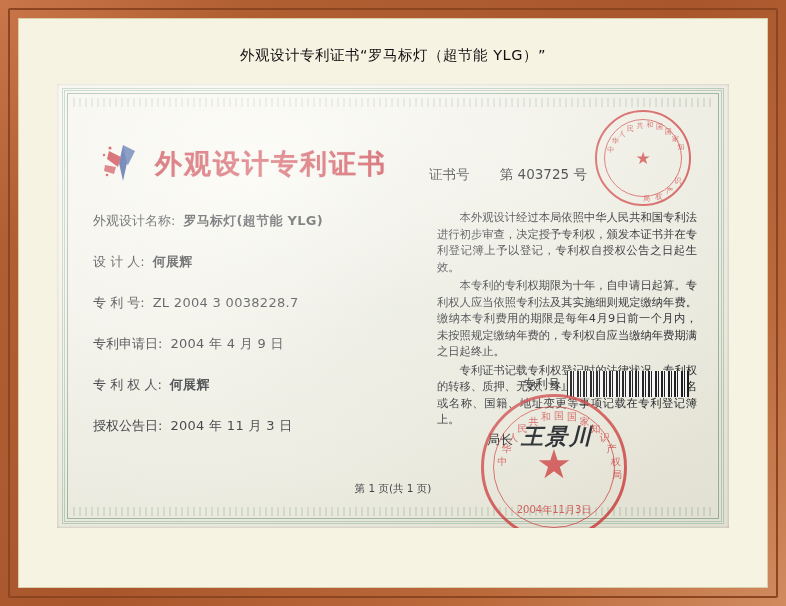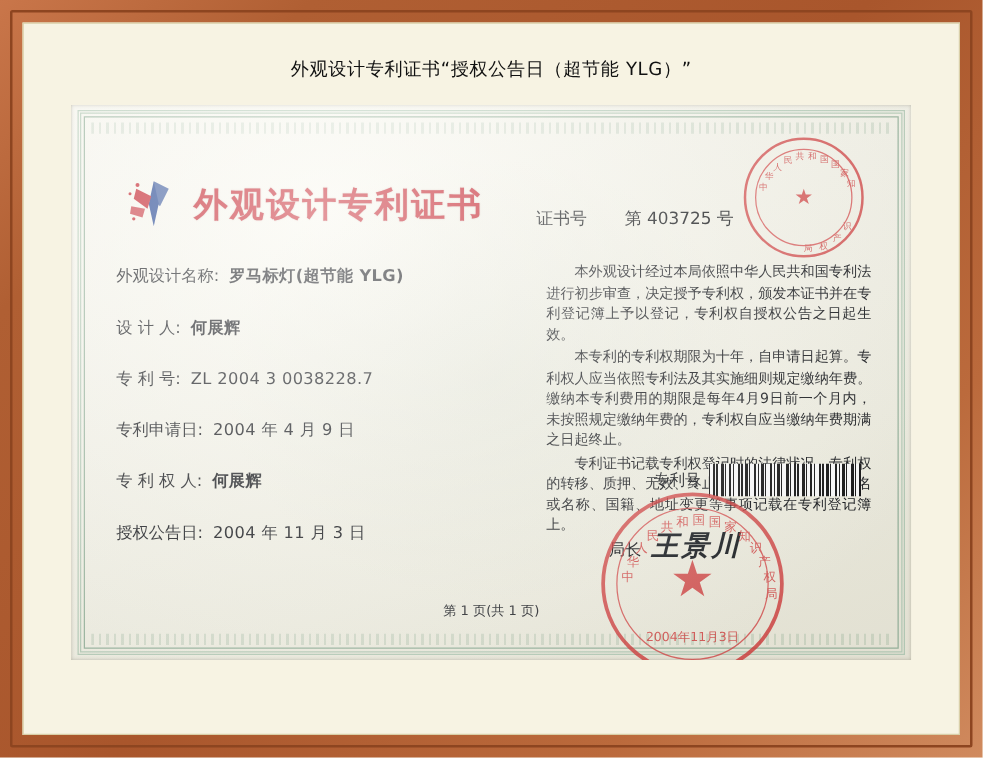--- a/index.html
+++ b/index.html
@@ -324,21 +324,21 @@
   }
 </style>
 </head>
 <body>
 
 <div class="frame-outer">
   <div class="frame-inner-bevel"></div>
   <div class="mat"></div>
 </div>
 
-<div class="caption">外观设计专利证书“授权公告日（超节能 YLG）”</div>
+<div class="caption">外观设计专利证书“罗马标灯（超节能 YLG）”</div>
 
 <div class="sheet">
   <div class="sheet-border"></div>
   <div class="guilloche-top"></div>
   <div class="guilloche-bottom"></div>
   <div class="watermark"></div>
 
   <div class="title-block">
     <div class="title-emblem">
       <svg width="46" height="46" viewBox="0 0 46 46">

